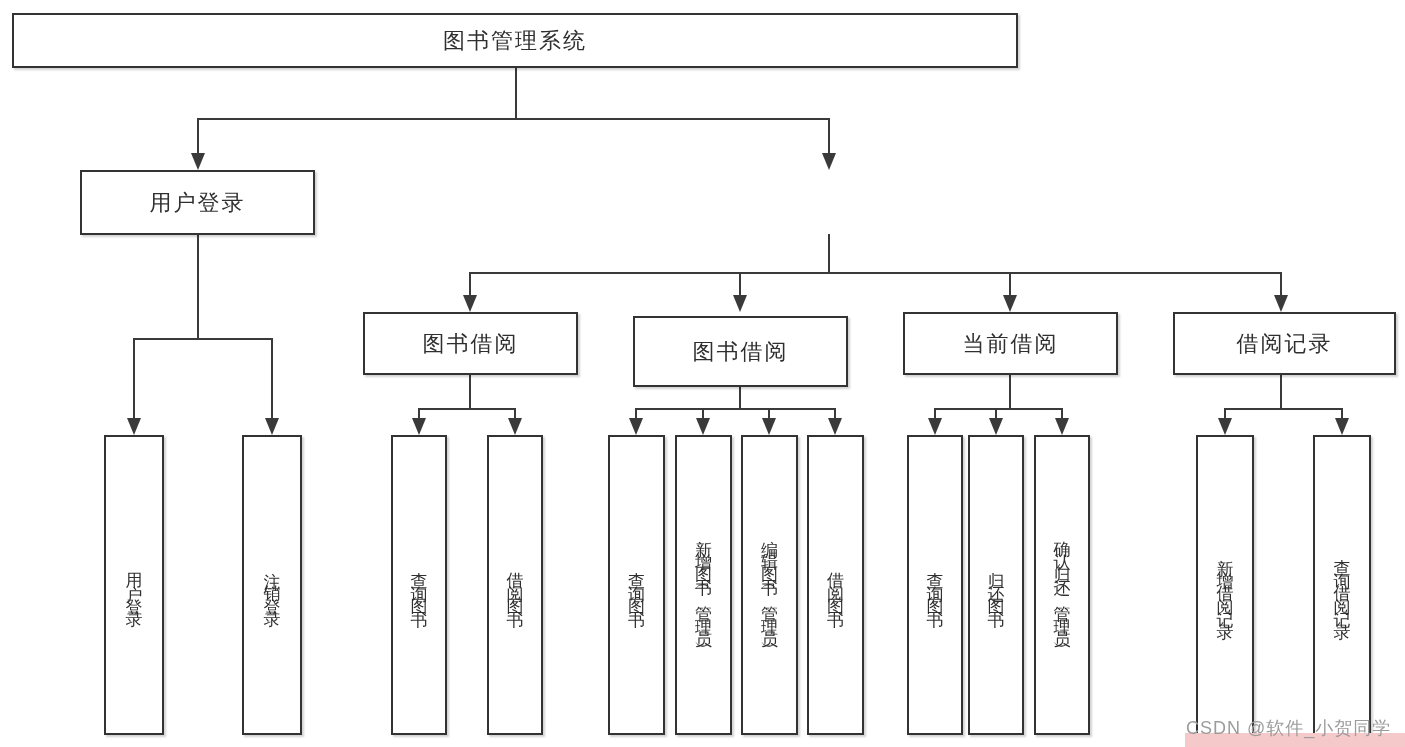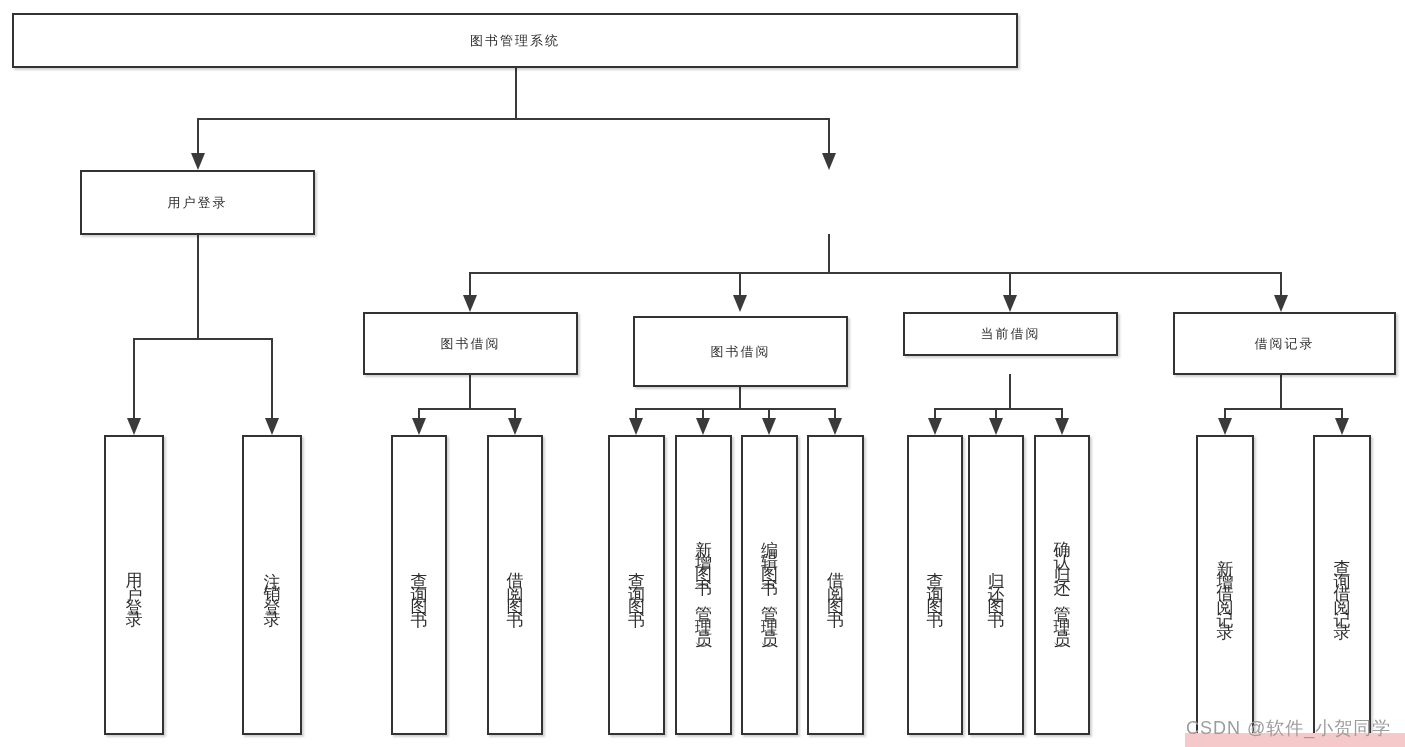--- a/index.html
+++ b/index.html
@@ -11,21 +11,21 @@
   }
   svg.wires { position:absolute; left:0; top:0; color: var(--line, #3a3a3a); }
   .box {
     position:absolute; box-sizing:border-box;
     border:2px solid var(--box-border, #333333);
     background:#ffffff;
     display:flex; align-items:center; justify-content:center;
     color: var(--box-text, #2f2f2f);
     box-shadow: 2px 2px 2px rgba(0,0,0,0.18);
   }
-  .hbox { font-size:13px; letter-spacing:2px; }
+  .hbox { font-size:22px; letter-spacing:2px; }
   .vbox span {
     writing-mode: vertical-rl; text-orientation: mixed;
     font-size:17px; line-height:1; letter-spacing:13px;
     white-space:nowrap;
   }
   .hbox span { white-space:nowrap; }
   .watermark-bg {
     position:absolute; left:1185px; top:733px; width:220px; height:14px;
     background: var(--watermark-bg, #f5c9c9); z-index:5;
   }
@@ -87,21 +87,21 @@
   <div class="box hbox" style="left:80px;top:170px;width:235px;height:65px">
     <span>用户登录</span>
   </div>
 
   <div class="box hbox" style="left:363px;top:312px;width:215px;height:63px">
     <span>图书借阅</span>
   </div>
   <div class="box hbox" style="left:633px;top:316px;width:215px;height:71px">
     <span>图书借阅</span>
   </div>
-  <div class="box hbox" style="left:903px;top:312px;width:215px;height:44px">
+  <div class="box hbox" style="left:903px;top:312px;width:215px;height:63px">
     <span>当前借阅</span>
   </div>
   <div class="box hbox" style="left:1173px;top:312px;width:223px;height:63px">
     <span>借阅记录</span>
   </div>
 
   <div class="box vbox" style="left:104px;top:435px;width:60px;height:300px">
     <span>用户登录</span>
   </div>
   <div class="box vbox" style="left:242px;top:435px;width:60px;height:300px">

